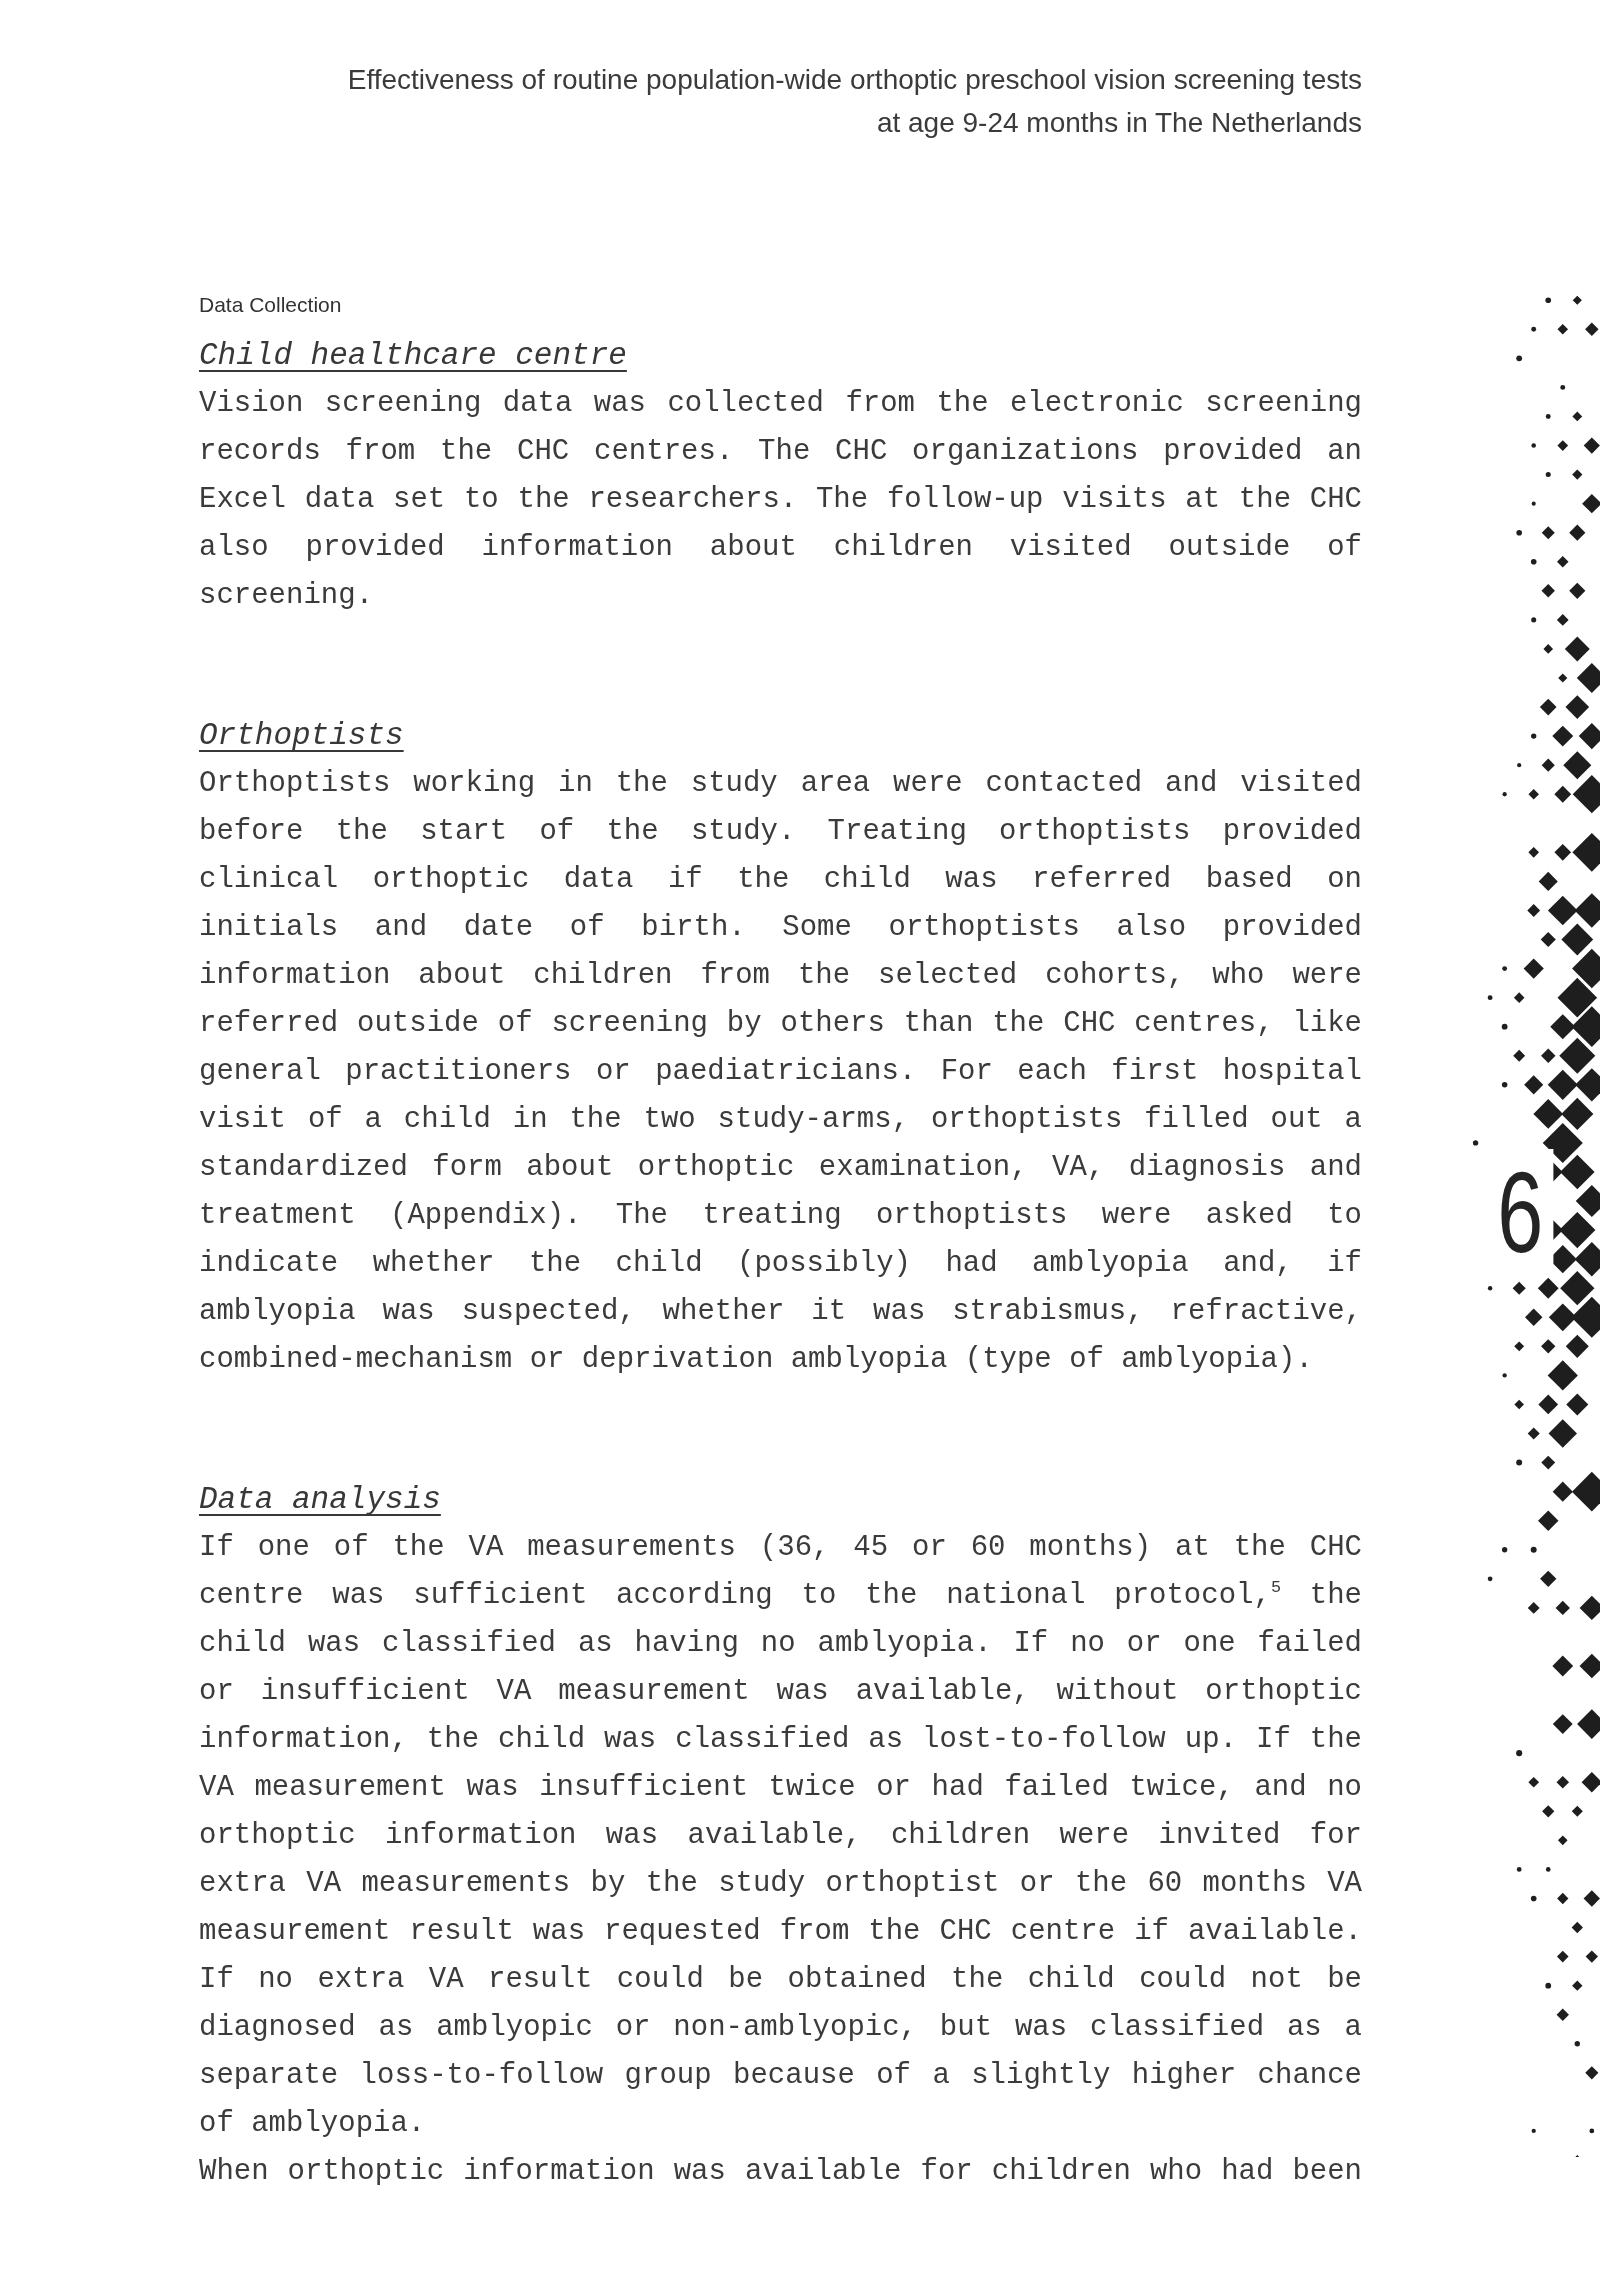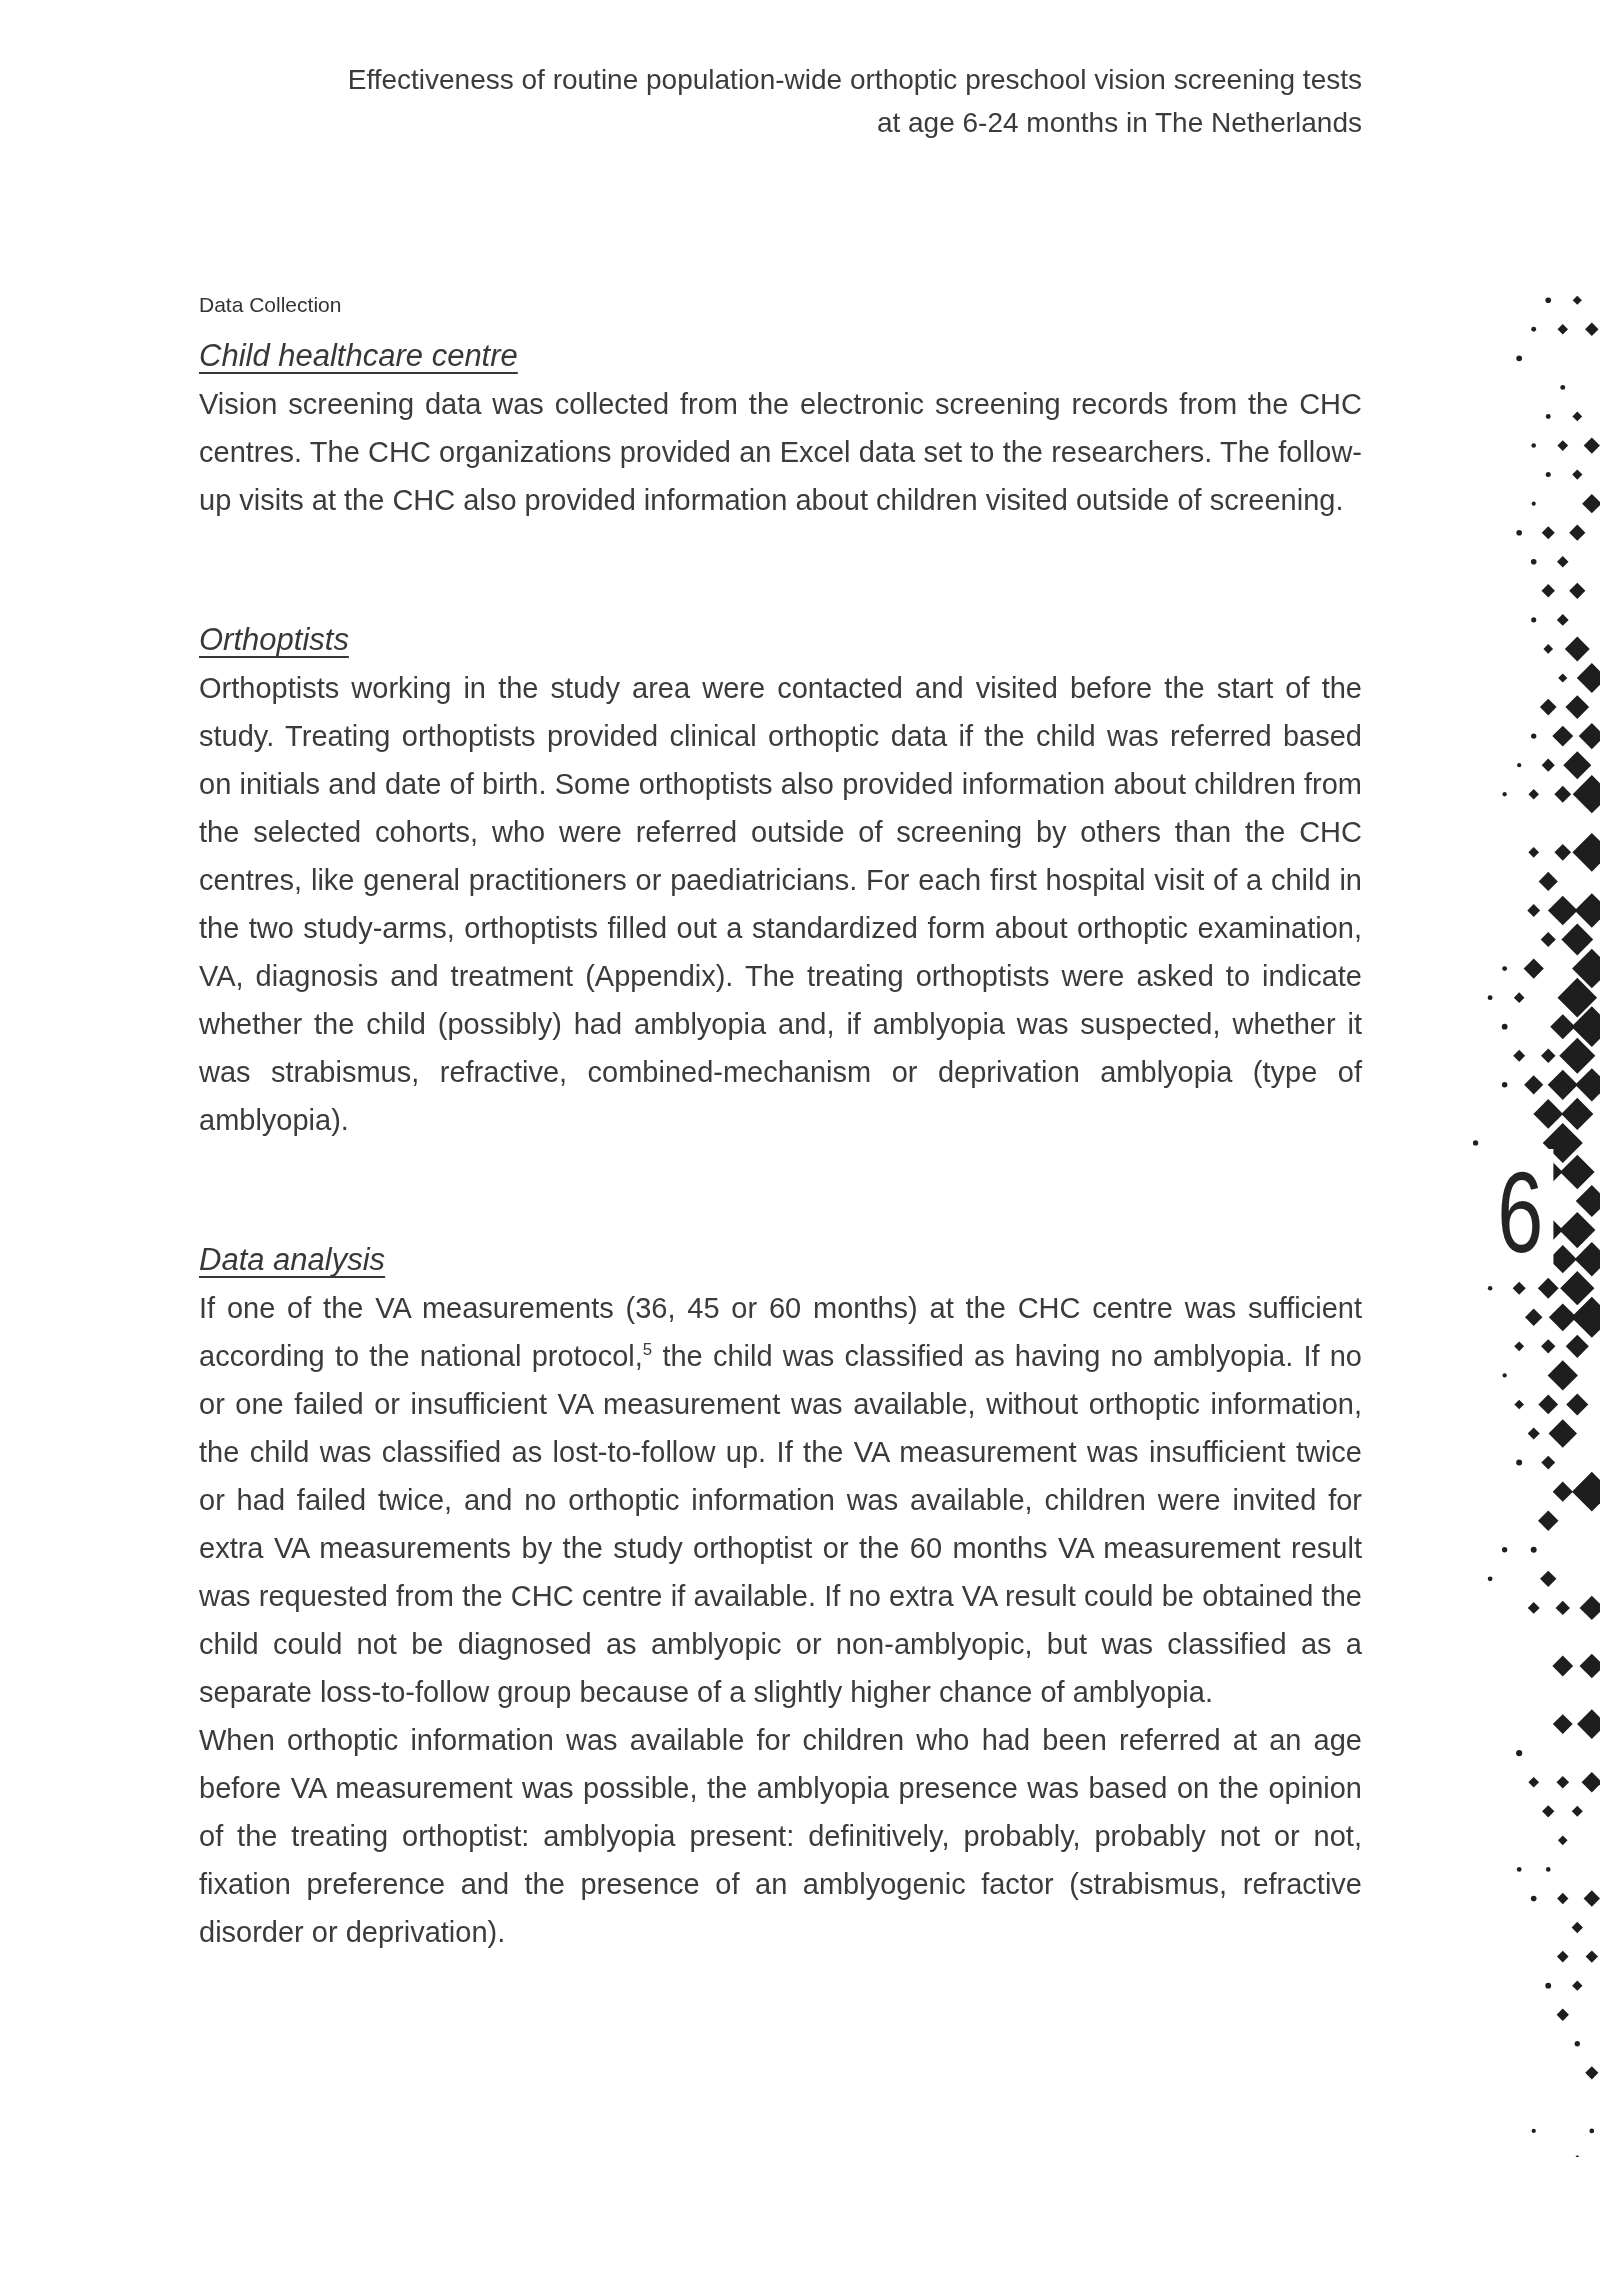--- a/index.html
+++ b/index.html
@@ -46,21 +46,21 @@
       font-weight: 400;
       font-style: italic;
       text-decoration: underline;
       text-decoration-thickness: 1.5px;
       text-underline-offset: 6.1px;
       text-align: left;
       margin: 0;
       line-height: 48px;
       color: #383838;
     }
-    .subsection { margin: 0; }
+    .subsection { margin: 0; font-family: Liberation Mono, monospace; }
     .subsection + .subsection { margin-top: 92px; }
     .subsection p { margin: 0; }
     sup.ref {
       font-size: 0.58em;
       vertical-align: super;
       line-height: 0;
     }
     .deco-strip {
       position: absolute;
       left: 1432px;
@@ -91,21 +91,21 @@
       color: #3b3b3b;
     }
   </style>
 </head>
 <body>
 
 <div class="page">
 
   <div class="page-header">
     <div>Effectiveness of routine population-wide orthoptic preschool vision screening tests</div>
-    <div>at age 6-24 months in The Netherlands</div>
+    <div>at age 9-24 months in The Netherlands</div>
   </div>
 
   <svg class="deco-strip" viewBox="0 0 221 2440" xmlns="http://www.w3.org/2000/svg" aria-hidden="true">
       <circle cx="152" cy="12" r="3.7" fill="#1f1f1f"></circle>
       <path d="M 190 6.0 L 196.0 12 L 190 18.0 L 184.0 12 Z" fill="#1e1e1e"></path>
       <circle cx="133" cy="50" r="3.2" fill="#1f1f1f"></circle>
       <path d="M 171 43.1 L 177.9 50 L 171 56.9 L 164.1 50 Z" fill="#1e1e1e"></path>
       <path d="M 209 41.2 L 217.8 50 L 209 58.8 L 200.2 50 Z" fill="#1e1e1e"></path>
       <circle cx="114" cy="88" r="3.8" fill="#1f1f1f"></circle>
       <circle cx="171" cy="126" r="3.2" fill="#1f1f1f"></circle>

